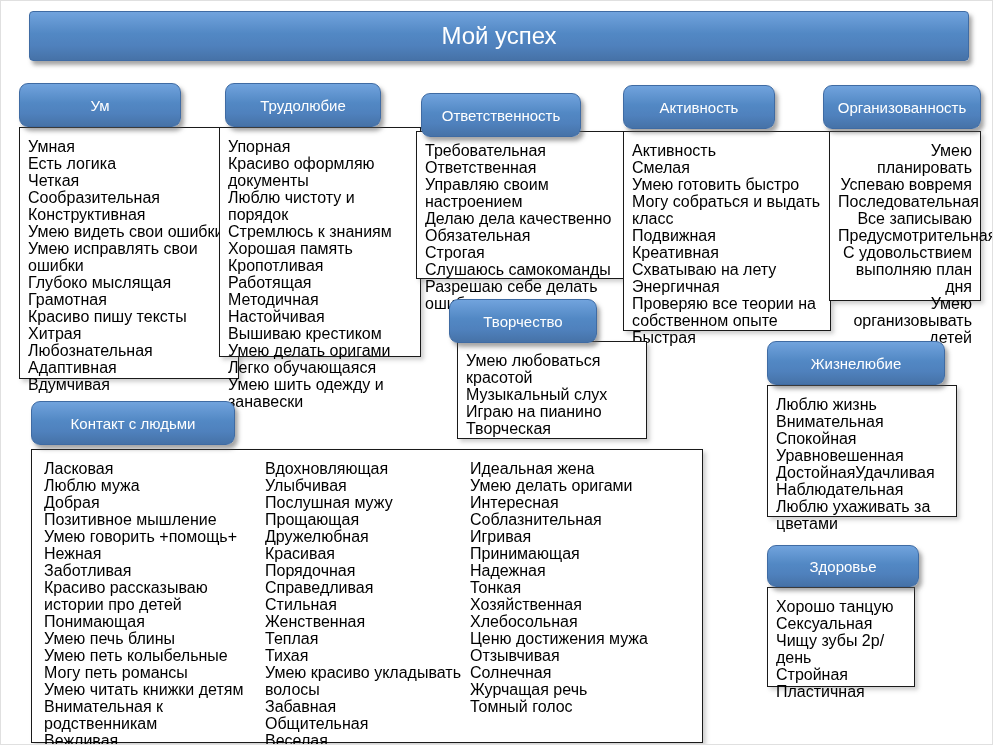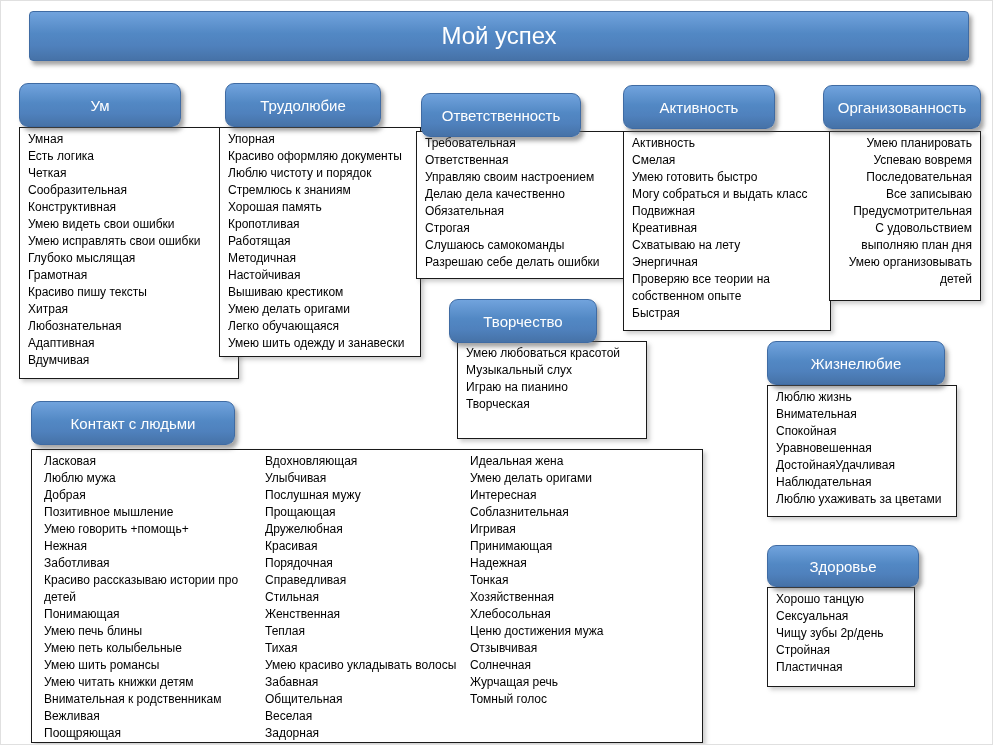--- a/index.html
+++ b/index.html
@@ -27,22 +27,22 @@
     box-shadow: 3px 4px 4px rgba(90,90,90,0.55);
     z-index: 3;
     box-sizing: border-box;
   }
   .banner { font-size: 24px; border-radius: 4px; }
   .box {
     position: absolute;
     background: #ffffff;
     border: 1px solid #1a1a1a;
     box-shadow: 3px 3px 4px rgba(120,120,120,0.35);
-    padding: 3px 8px;
-    font-size: 12px;
+    padding: 10px 8px;
+    font-size: 16px;
     line-height: 17px;
     color: #000000;
     z-index: 1;
     box-sizing: border-box;
   }
   #box-org { text-align: right; }
   #box-kontakt { display: flex; align-items: flex-start; }
   .kcol { box-sizing: border-box; }
   #kcol1 { width: 225px; flex: 0 0 225px; padding-left: 4px; }
   #kcol2 { width: 205px; flex: 0 0 205px; }
@@ -192,21 +192,21 @@
         <div class="item">Люблю мужа</div>
         <div class="item">Добрая</div>
         <div class="item">Позитивное мышление</div>
         <div class="item">Умею говорить +помощь+</div>
         <div class="item">Нежная</div>
         <div class="item">Заботливая</div>
         <div class="item">Красиво рассказываю истории про детей</div>
         <div class="item">Понимающая</div>
         <div class="item">Умею печь блины</div>
         <div class="item">Умею петь колыбельные</div>
-        <div class="item">Умею шить романсы</div>
+        <div class="item">Могу петь романсы</div>
         <div class="item">Умею читать книжки детям</div>
         <div class="item">Внимательная к родственникам</div>
         <div class="item">Вежливая</div>
         <div class="item">Поощряющая</div>
       </div>
     <div class="kcol" id="kcol2">
         <div class="item">Вдохновляющая</div>
         <div class="item">Улыбчивая</div>
         <div class="item">Послушная мужу</div>
         <div class="item">Прощающая</div>

